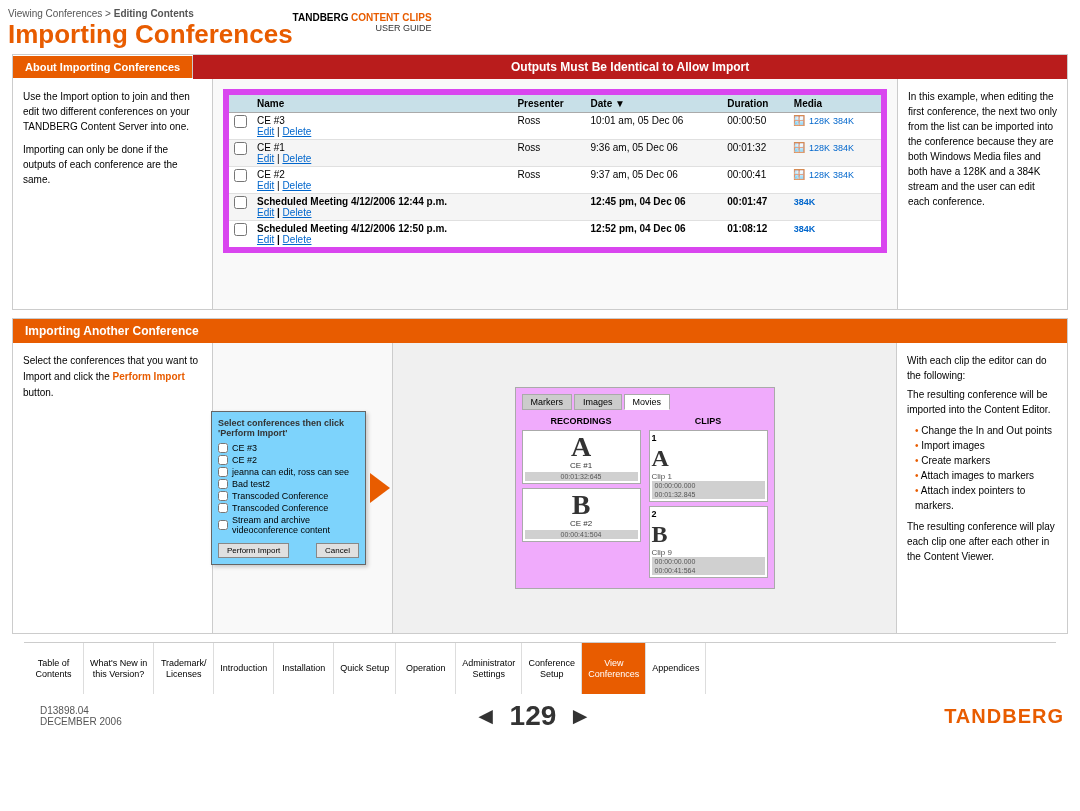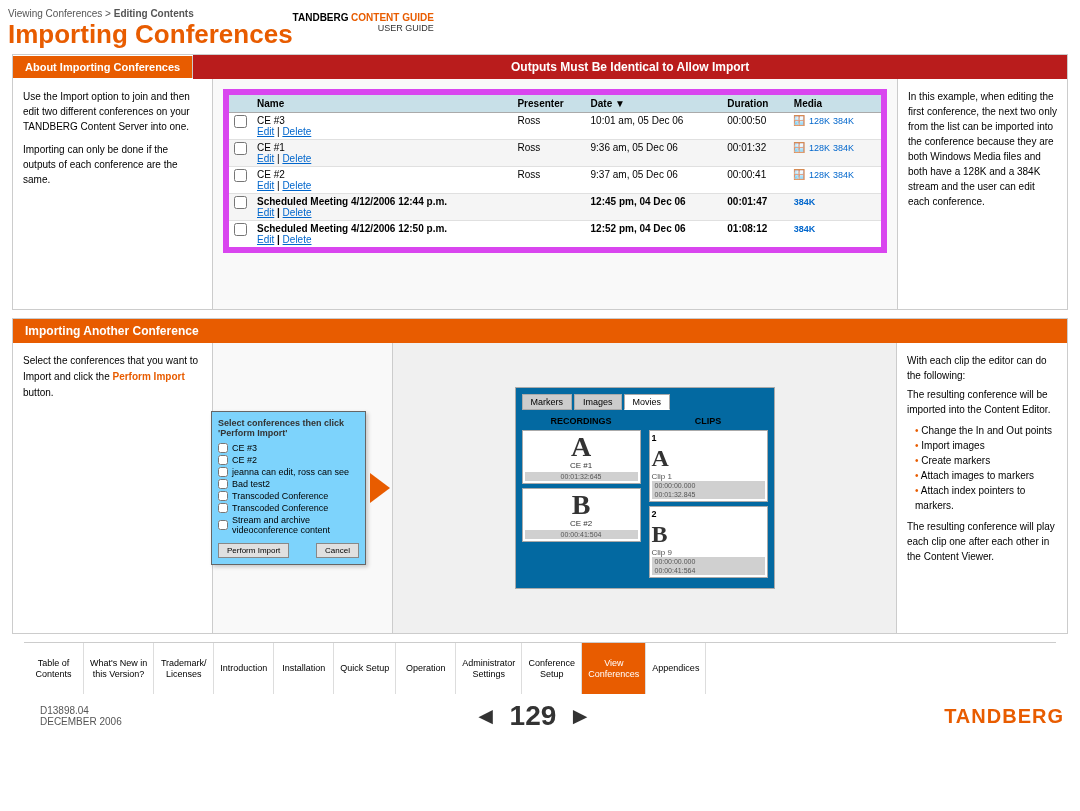--- a/index.html
+++ b/index.html
@@ -182,21 +182,21 @@
     .dialog-btn {
       background: #e0e0e0;
       border: 1px solid #888;
       font-size: 8px;
       padding: 2px 8px;
       cursor: pointer;
     }
 
     
     .recordings-panel {
-      background: #0369a1;
+      background: #f0abfc;
       border: 1px solid #aaa;
       width: 260px;
       padding: 6px;
     }
     .rec-tabs {
       display: flex;
       gap: 2px;
       margin-bottom: 6px;
     }
     .rec-tab {
@@ -376,21 +376,21 @@
 
 <div class="header">
   <div>
     <div class="breadcrumb">
       <span>Viewing Conferences</span><span> &gt; </span><span class="bold">Editing Contents</span>
     </div>
     <div class="page-title">Importing Conferences</div>
   </div>
   <div class="brand-area">
     <span class="tandberg">TANDBERG</span>
-    <span class="content-server">CONTENT GUIDE</span><br>
+    <span class="content-server">CONTENT CLIPS</span><br>
     <span>USER GUIDE</span>
   </div>
 </div>
 
 <div class="main-content">
 
   <div class="section-panel">
 
     <div class="top-header-row">
       <div class="about-tab">About Importing Conferences</div>

